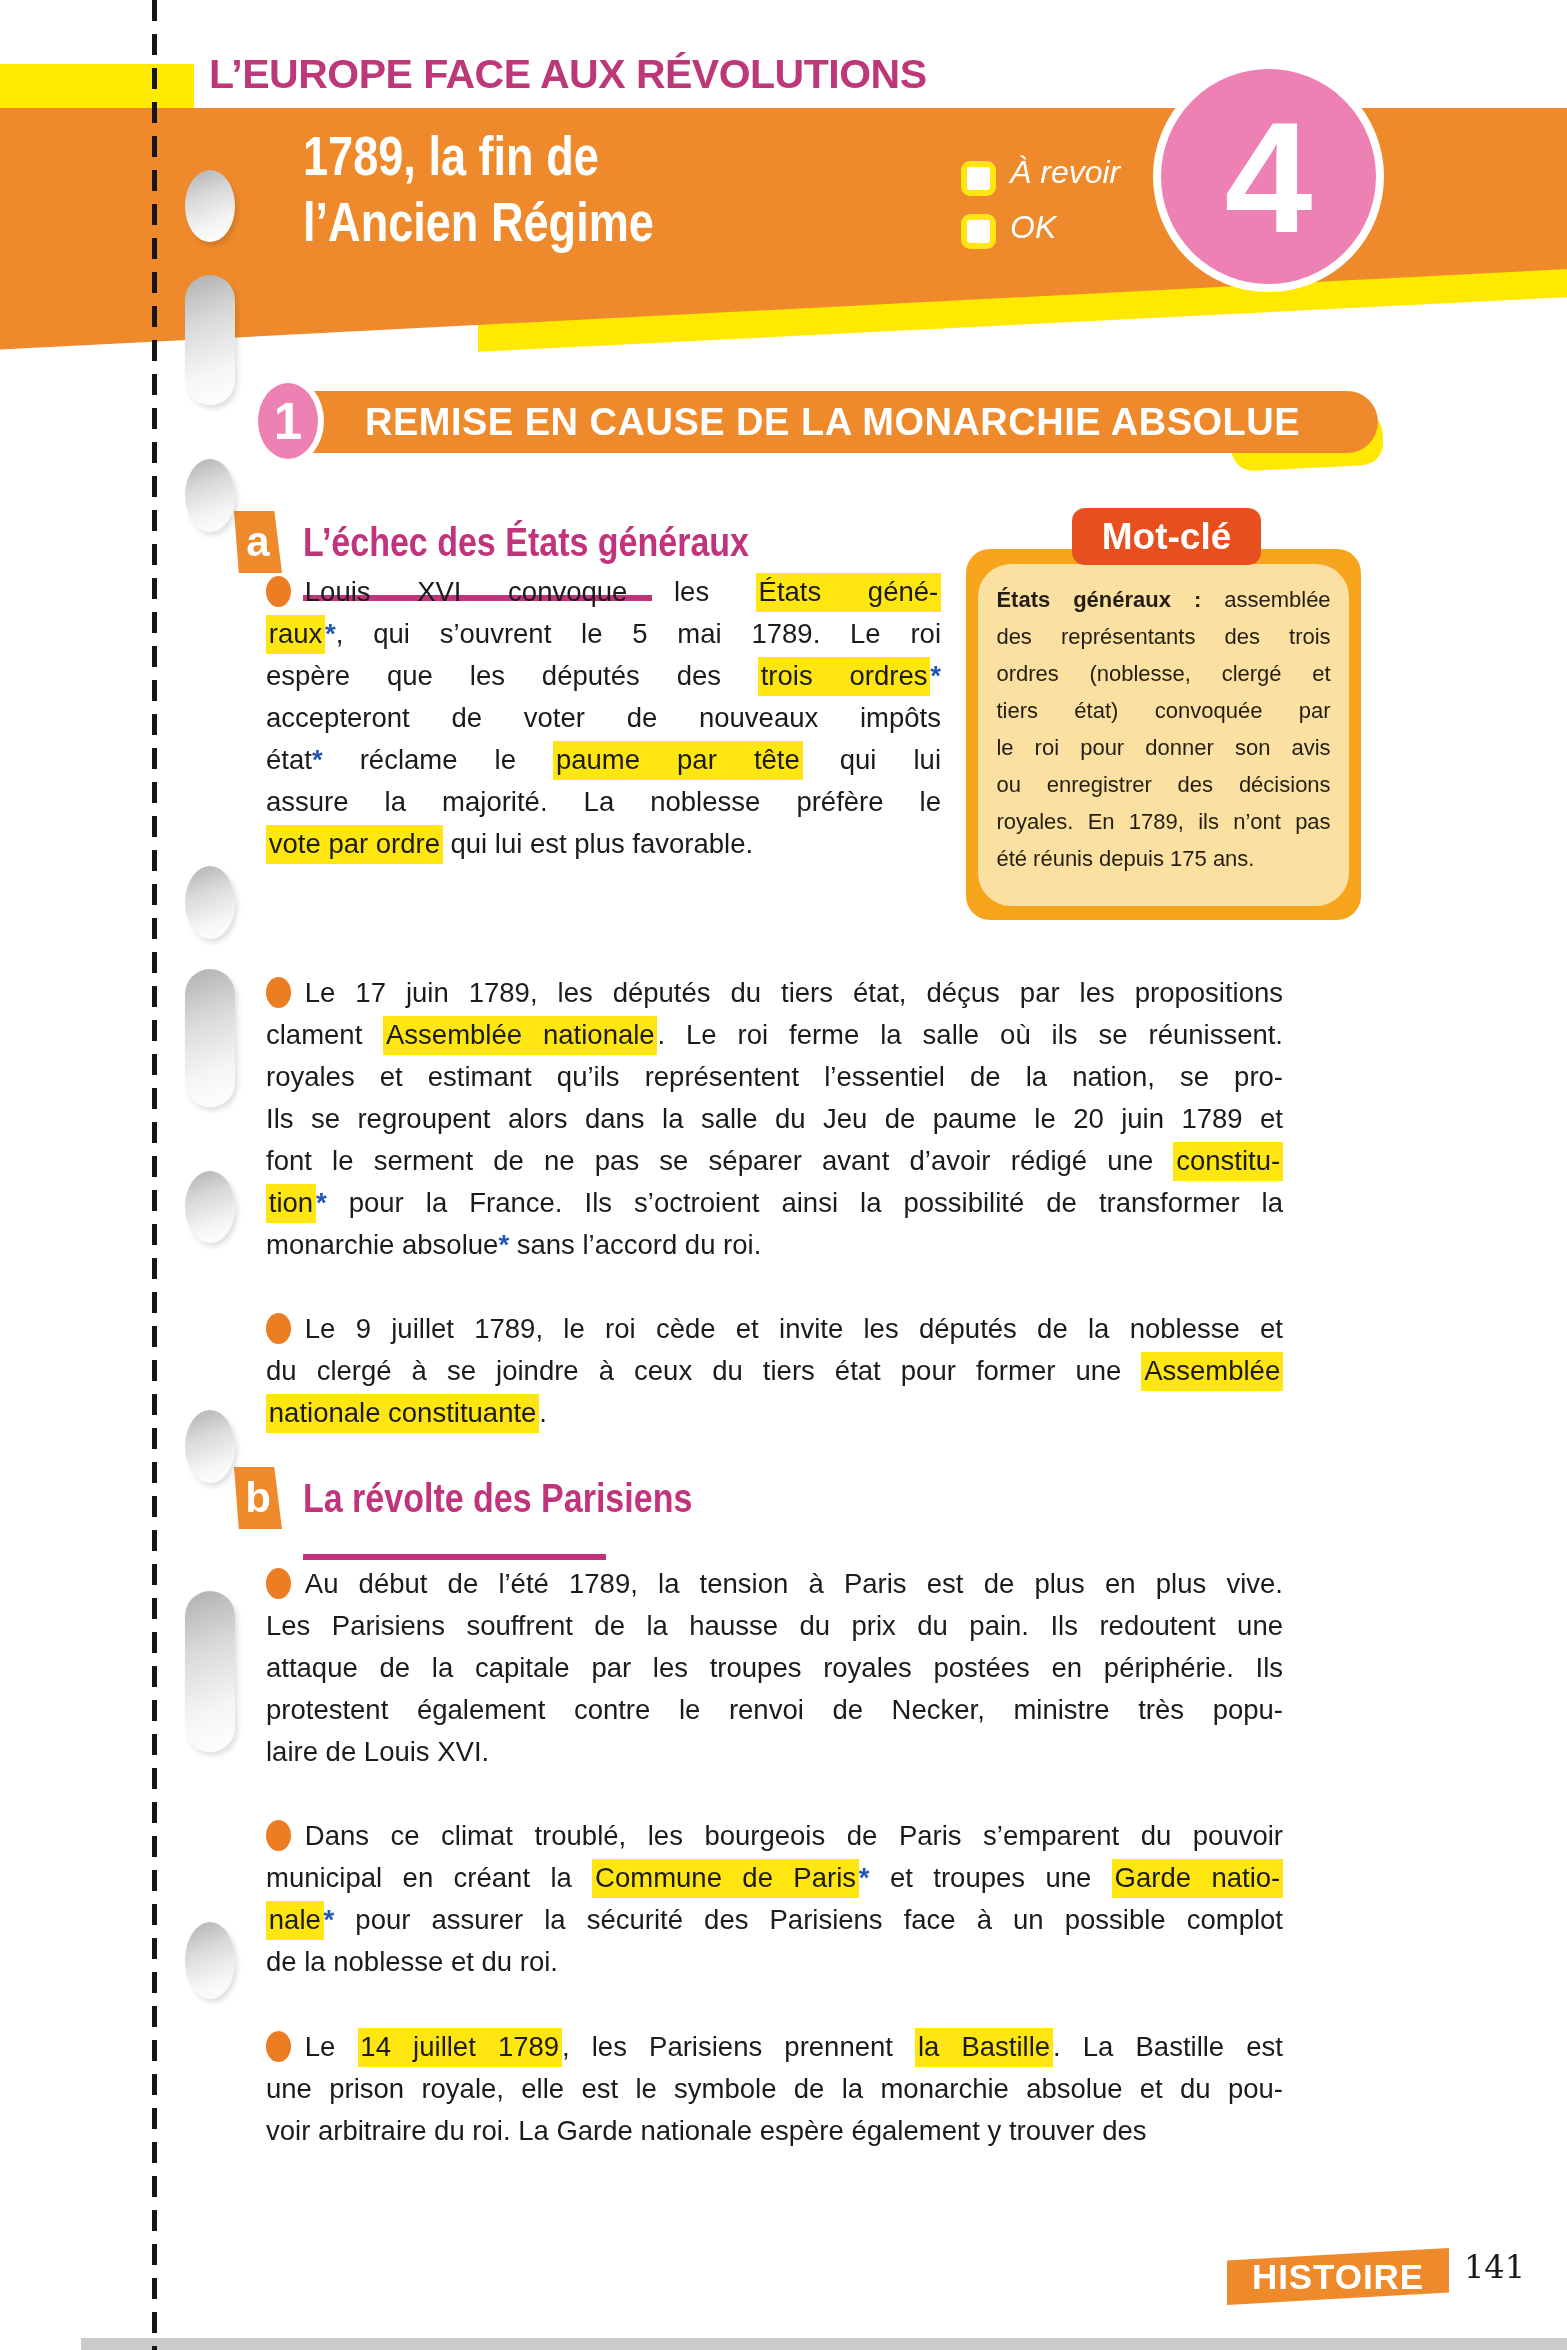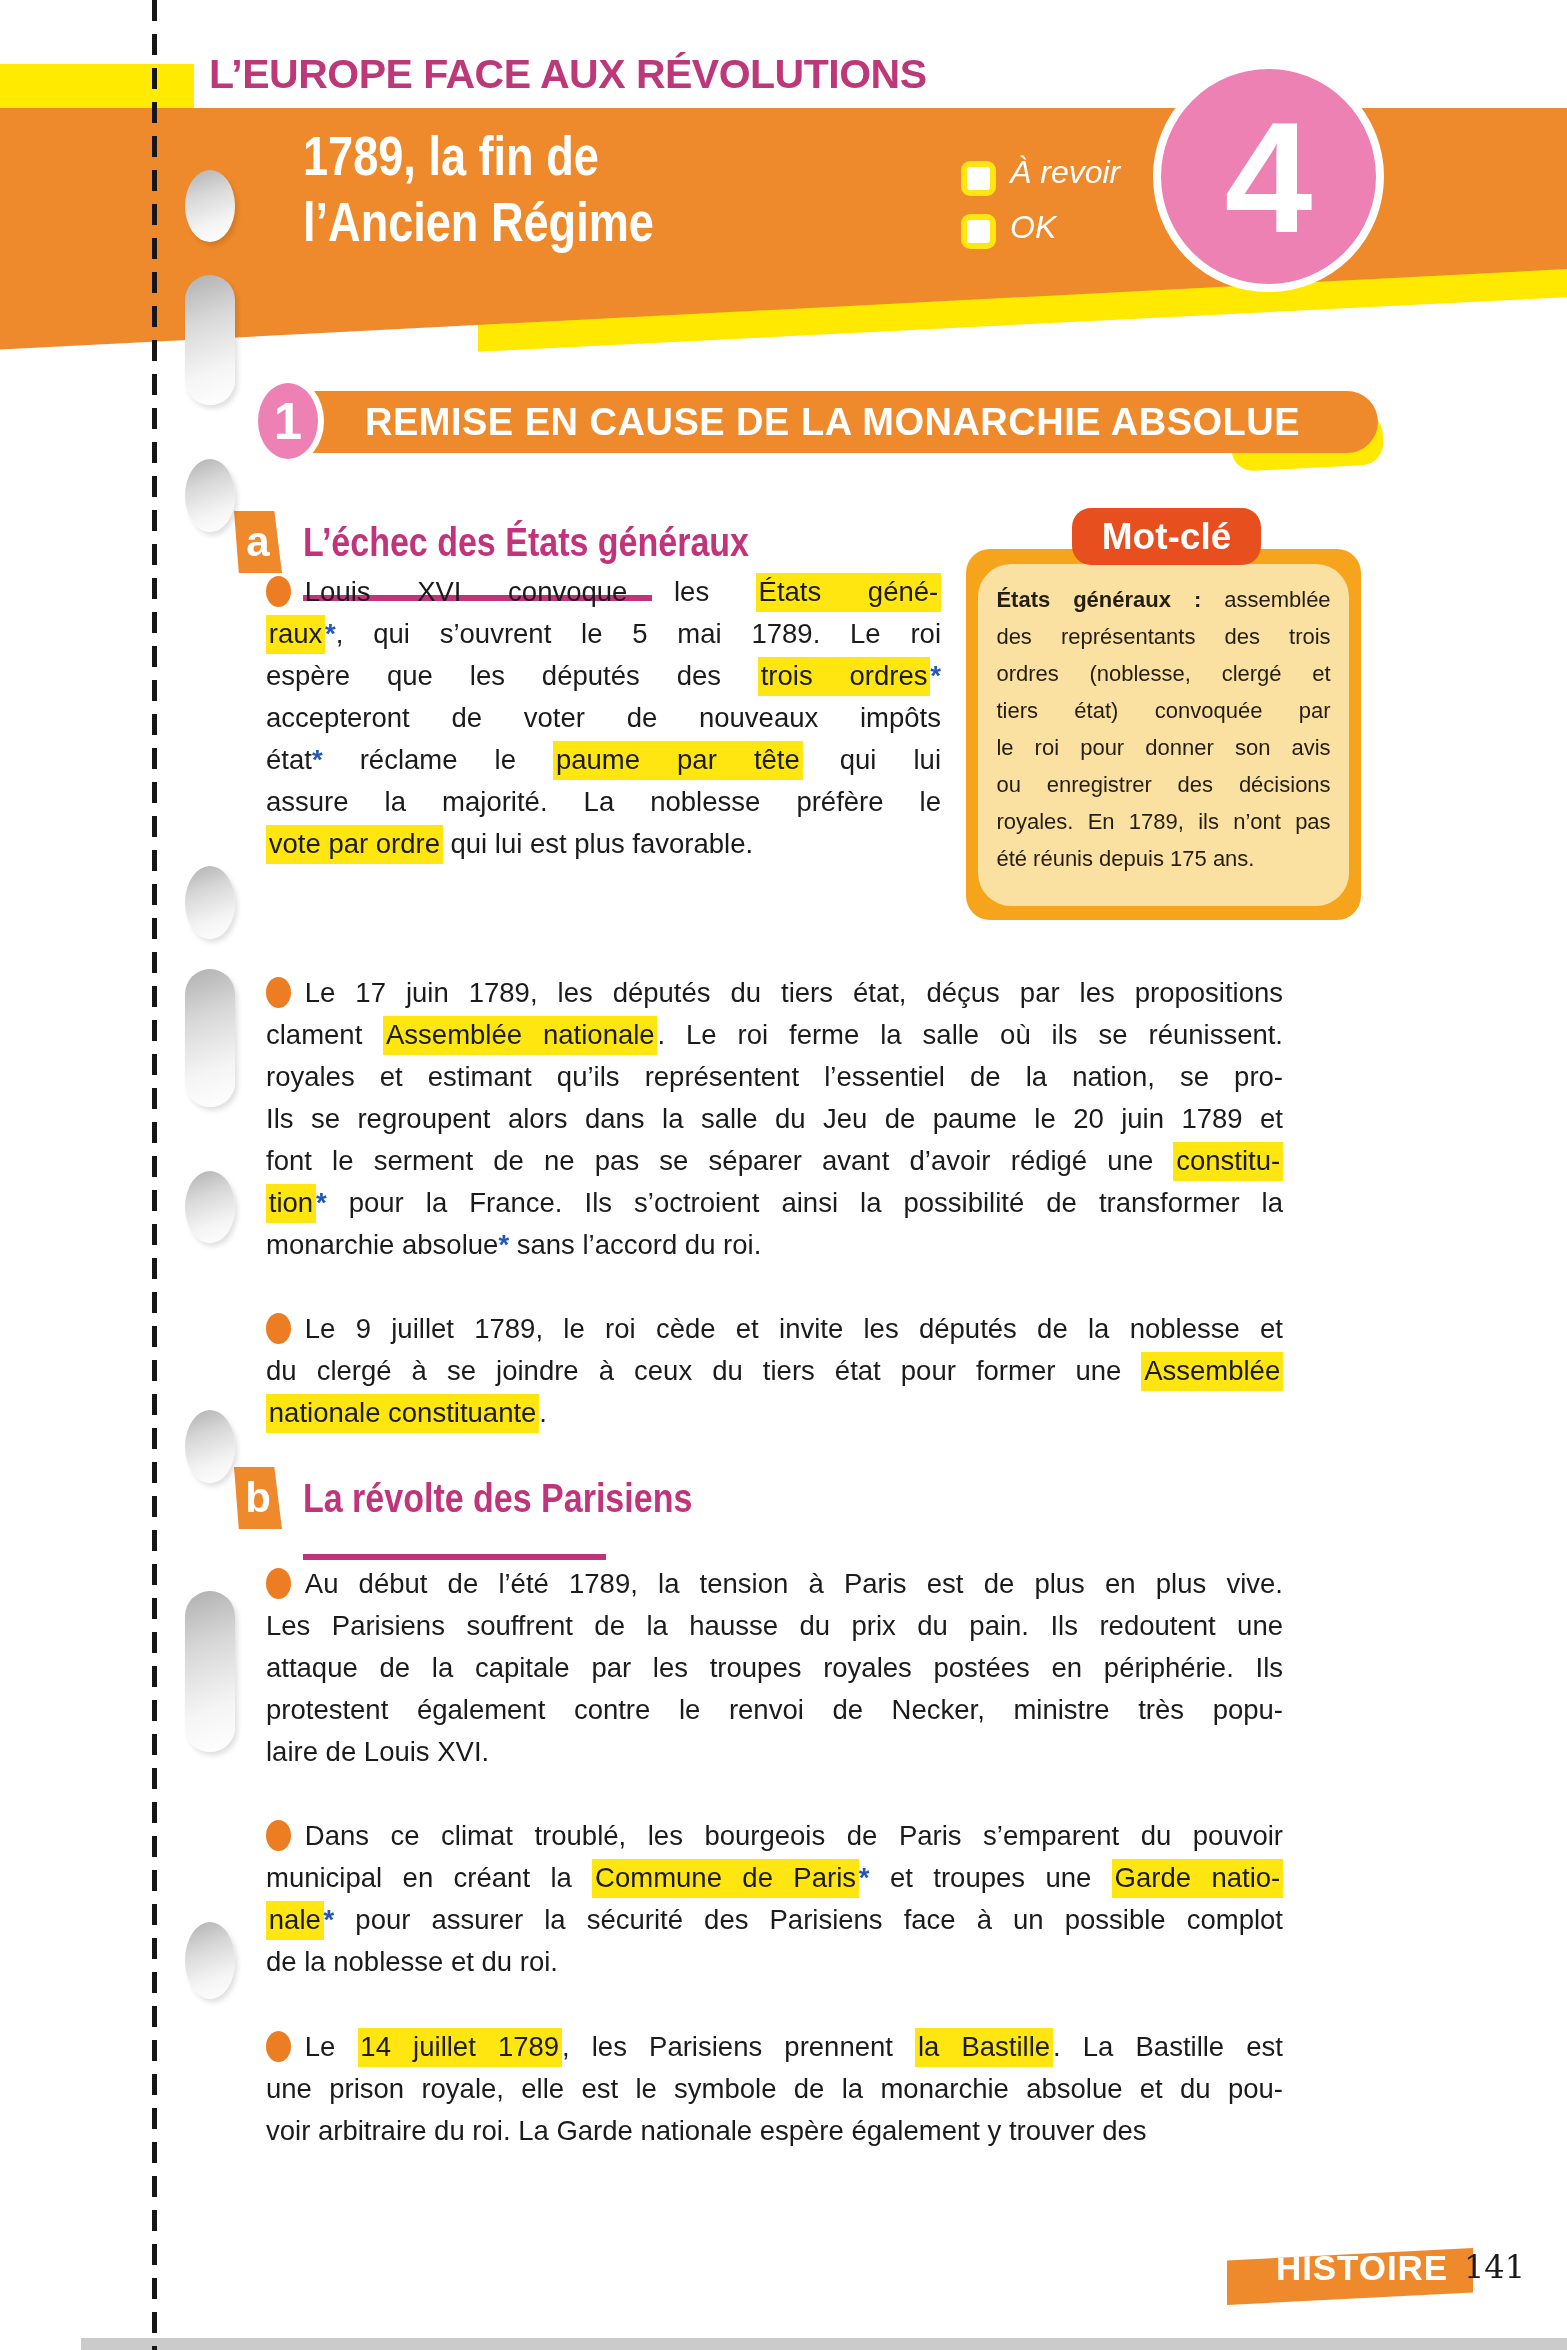--- a/index.html
+++ b/index.html
@@ -65,26 +65,26 @@
   .bold{font-weight:bold;}
 
   
   .kw-outer{position:absolute;left:966px;top:549px;width:395px;height:371px;background:#F7A41D;
     border-radius:24px;}
   .kw-inner{position:absolute;left:978px;top:564px;width:371px;height:342px;background:#FBE1A1;
     border-radius:33px;box-sizing:border-box;padding:16.5px 18.4px;font-size:22px;color:#241d12;}
   .kw-inner .jline{height:37px;line-height:37px;text-align:justify;text-align-last:justify;}
   .kw-inner .jlast{text-align-last:left;}
   .kw-tab{position:absolute;left:1072px;top:508px;width:189px;height:57px;background:#E84F1F;
-    border-radius:19px;display:flex;align-items:center;justify-content:center;z-index:3;}
+    border-radius:13px;display:flex;align-items:center;justify-content:center;z-index:3;}
   .kw-tab span{color:#fff;font-weight:bold;font-size:37px;}
 
   
   .footer-badge{position:absolute;left:1227px;top:2248px;width:222px;height:57px;background:#EF8A2C;
-    clip-path:polygon(0 22%,100% 0,100% 78%,0 100%);display:flex;align-items:flex-start;justify-content:center;padding-left:24px;}
+    clip-path:polygon(0 22%,100% 0,100% 78%,0 100%);display:flex;align-items:center;justify-content:center;}
   .footer-badge span{color:#fff;font-weight:bold;font-size:35px;letter-spacing:0.9px;}
   .page-number{position:absolute;left:1464px;top:2248px;font-family:"DejaVu Serif",serif;
     font-size:32px;color:#1a1a1a;}
   .bottom-strip{position:absolute;left:81px;top:2338px;width:1487px;height:13px;background:#cbcbcb;}
 </style>
 </head>
 <body>
 
 <div class="page">
 

